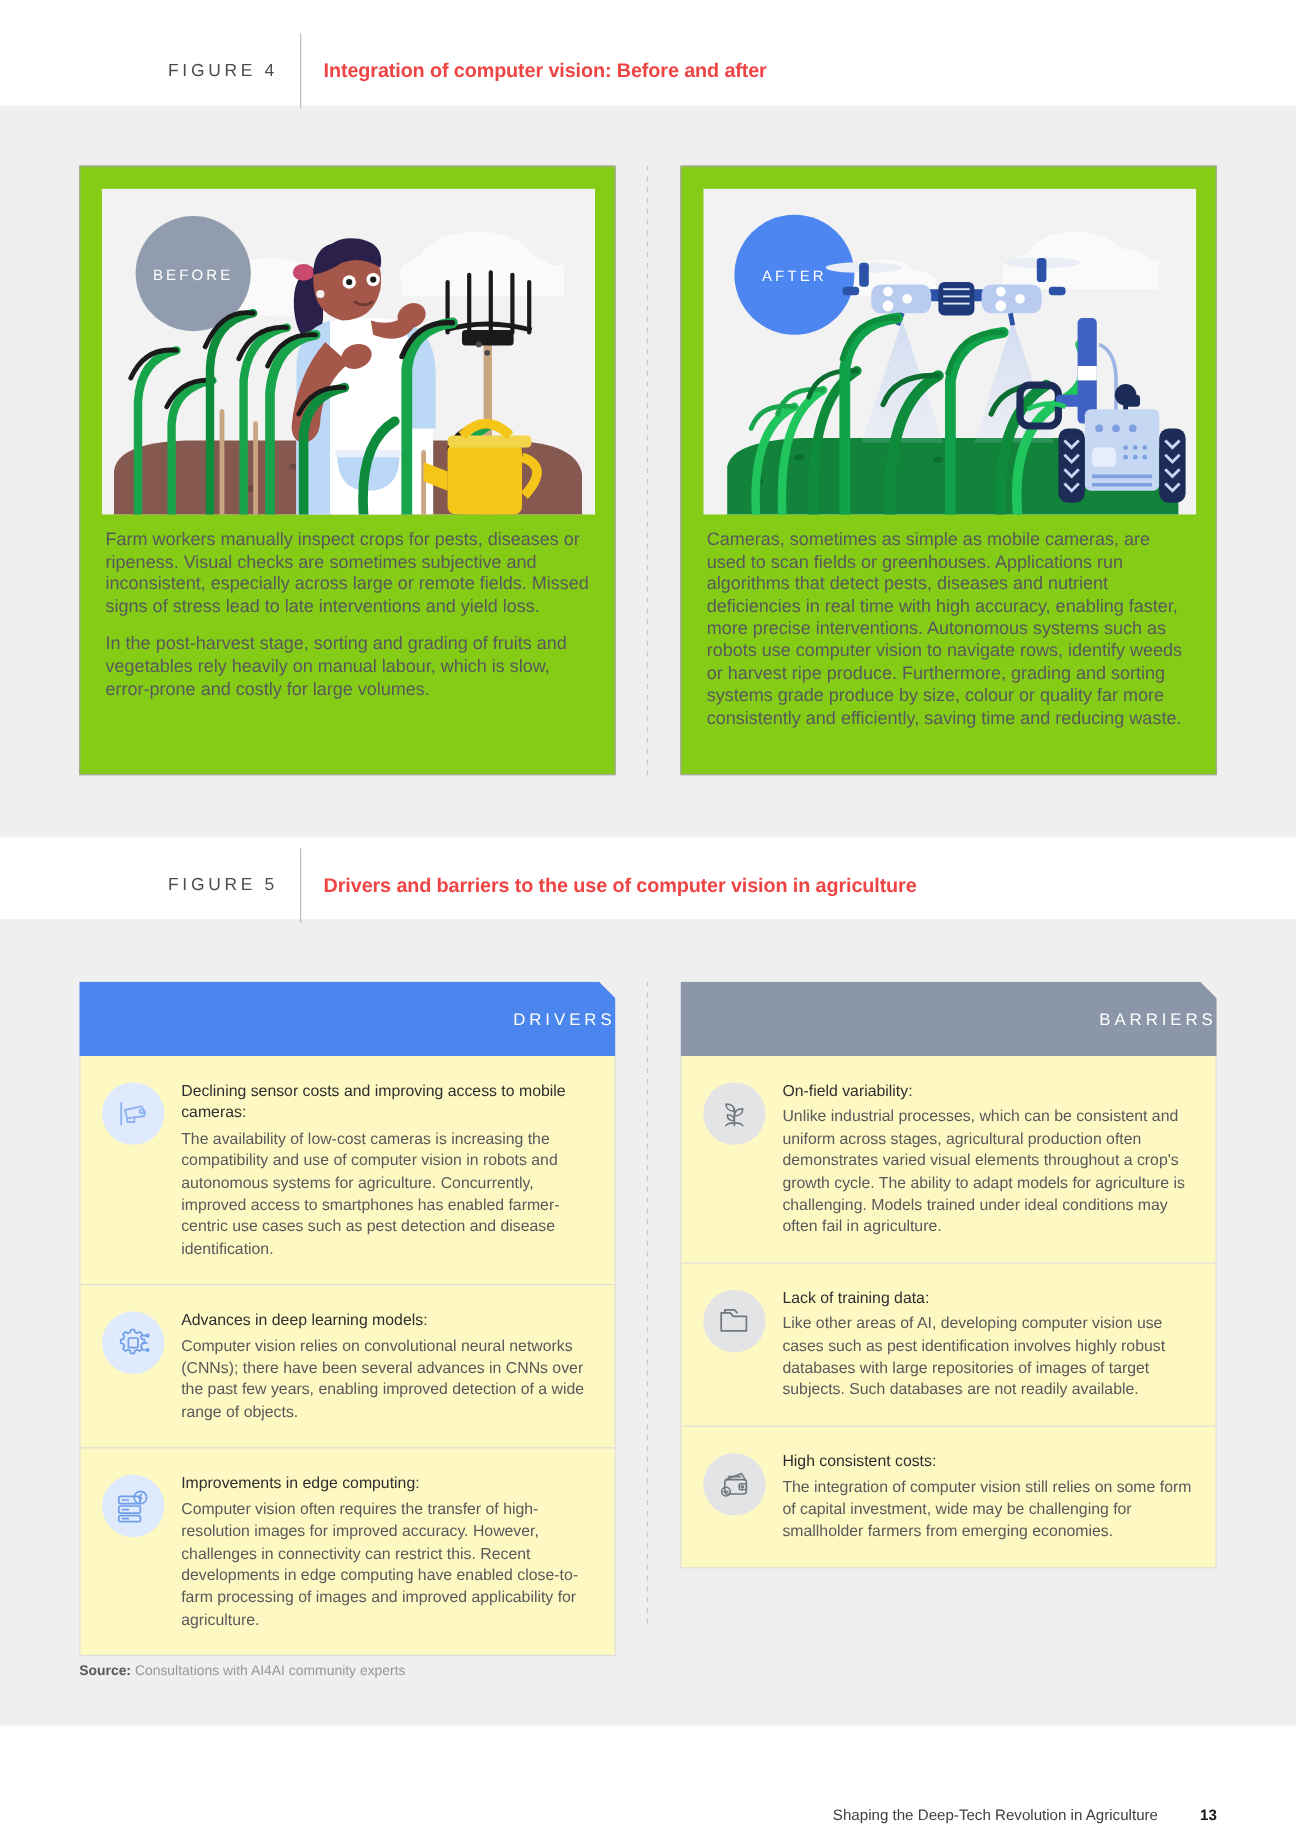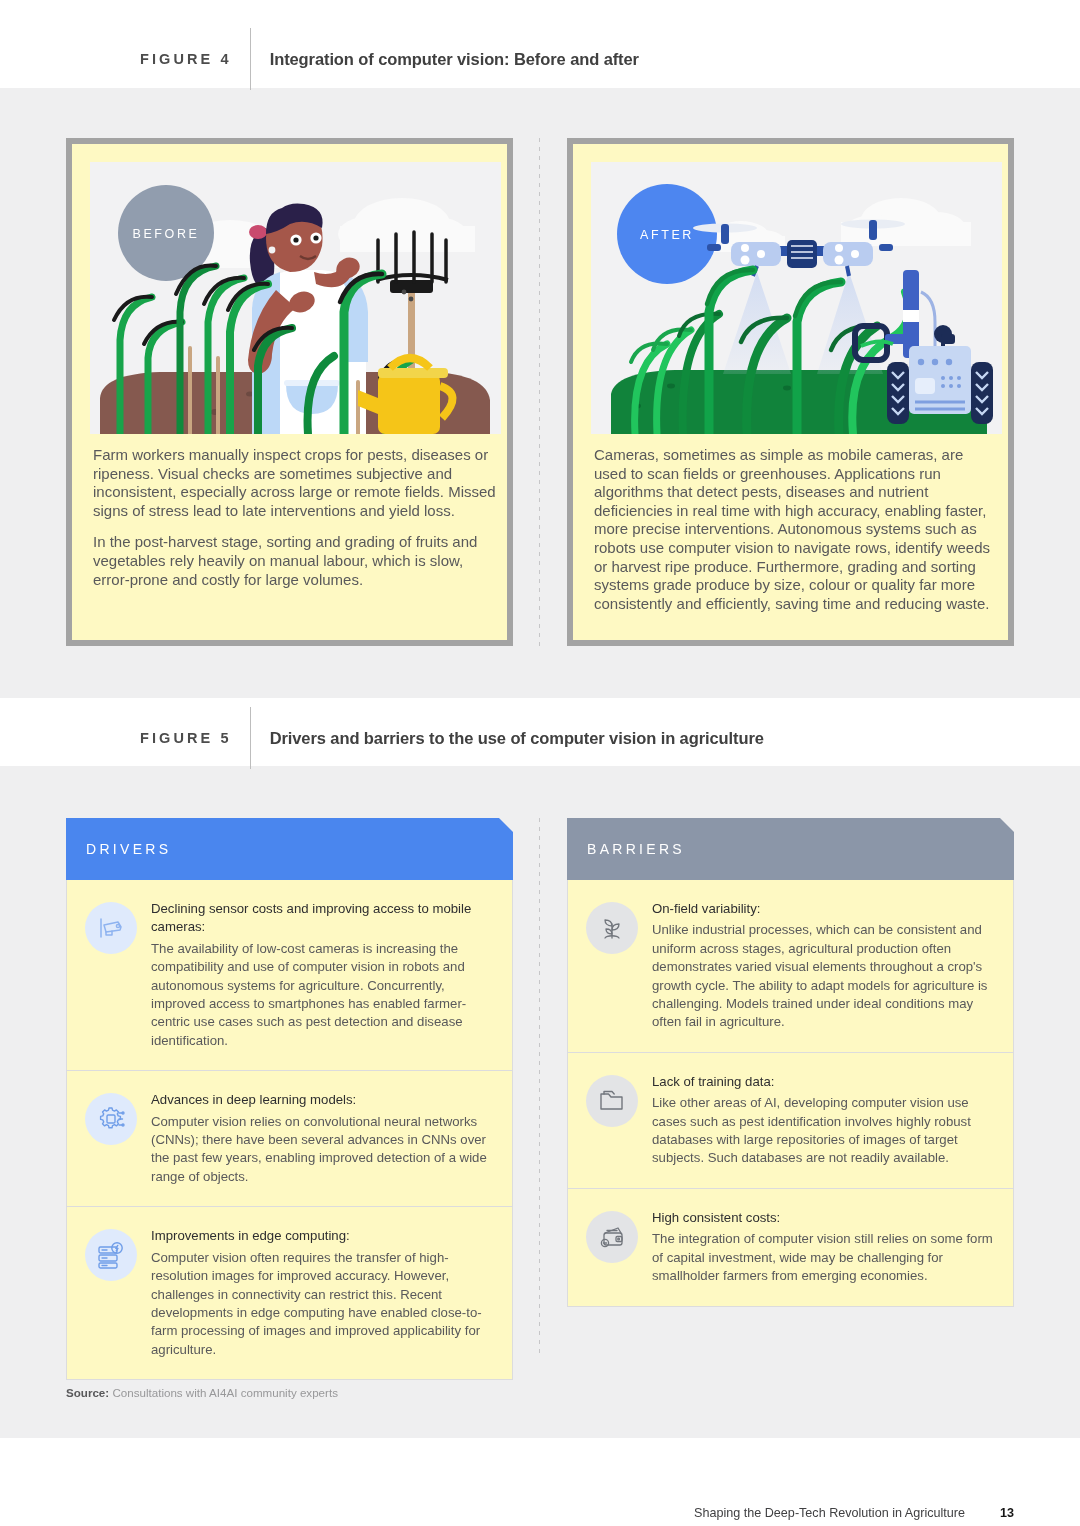--- a/index.html
+++ b/index.html
@@ -14,35 +14,35 @@
 
   
   .band-grey-1 { position:absolute; left:0; top:88px;  width:1080px; height:610px; background:#efeff0; }
   .band-white  { position:absolute; left:0; top:698px; width:1080px; height:68px;  background:#ffffff; }
   .band-grey-2 { position:absolute; left:0; top:766px; width:1080px; height:672px; background:#efeff0; }
 
   
   .fig-header { position:absolute; display:flex; align-items:center; height:62px; }
   .fig-label {
     font-size:14.5px; letter-spacing:3.1px; color:#4c4c4c;
-    font-weight:700; white-space:nowrap; padding-right:18px;
+    font-weight:400; white-space:nowrap; padding-right:18px;
   }
   .fig-rule { width:1px; align-self:stretch; background:#bdbdbd; margin:0; }
   .fig-title {
-    font-size:16.5px; font-weight:700; color:#404040;
+    font-size:16.5px; font-weight:700; color:#ef4444;
     padding-left:19px; white-space:nowrap; letter-spacing:-0.1px;
   }
   #fig4-header { left:140px; top:28px; }
   #fig5-header { left:140px; top:707px; }
 
   
   .f4-wrap { position:absolute; left:66px; top:138px; width:948px; height:508px; }
   .f4-panel {
     position:absolute; top:0; width:447px; height:508px;
-    border:6px solid #a3a3a3; background:#fef9c3;
+    border:1px solid #a3a3a3; background:#84cc16;
   }
   .f4-panel.left  { left:0; }
   .f4-panel.right { left:501px; }
   .f4-divider {
     position:absolute; left:473px; top:0; width:1px; height:508px;
     background-image:linear-gradient(to bottom,#c6c6c8 0 4px, transparent 4px 9px);
     background-size:1px 9px;
   }
   .f4-art { position:absolute; left:18px; top:18px; width:411px; height:272px; overflow:hidden; }
   .f4-art svg { display:block; width:411px; height:272px; }
@@ -64,20 +64,21 @@
   .f5-col.left  { left:0; }
   .f5-col.right { left:501px; }
   .f5-divider {
     position:absolute; left:473px; top:0; width:1px; height:535px;
     background-image:linear-gradient(to bottom,#c6c6c8 0 4px, transparent 4px 9px);
     background-size:1px 9px;
   }
   .f5-head {
     height:62px; display:flex; align-items:center; padding-left:20px;
     clip-path: polygon(0 0, calc(100% - 14px) 0, 100% 14px, 100% 100%, 0 100%);
+    justify-content: flex-end;
   }
   .f5-head-label {
     font-size:14px; letter-spacing:3.3px; color:#ffffff; font-weight:400;
   }
   .f5-body { border:1px solid #dcdcdd; border-top:none; background:#fef9c3; }
   .f5-item { display:flex; padding:20px 16px 20px 18px; border-bottom:1px solid #dcdcdd; }
   .f5-item:last-child { border-bottom:none; }
   .f5-icon {
     flex:0 0 52px; width:52px; height:52px; border-radius:50%;
     display:flex; align-items:center; justify-content:center; margin-right:14px; margin-top:2px;

